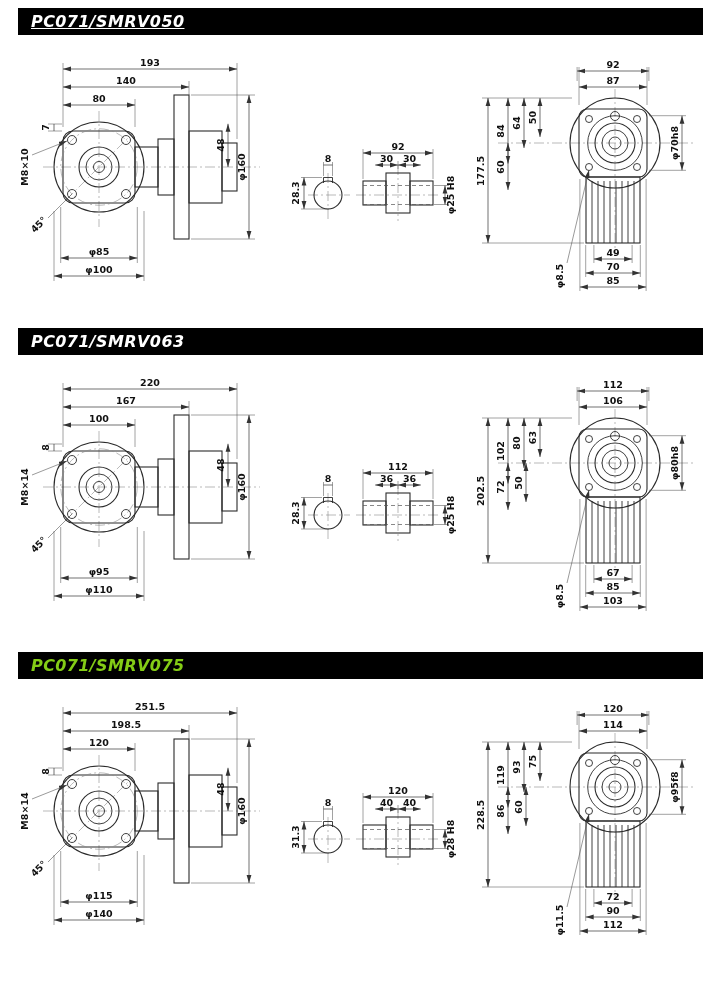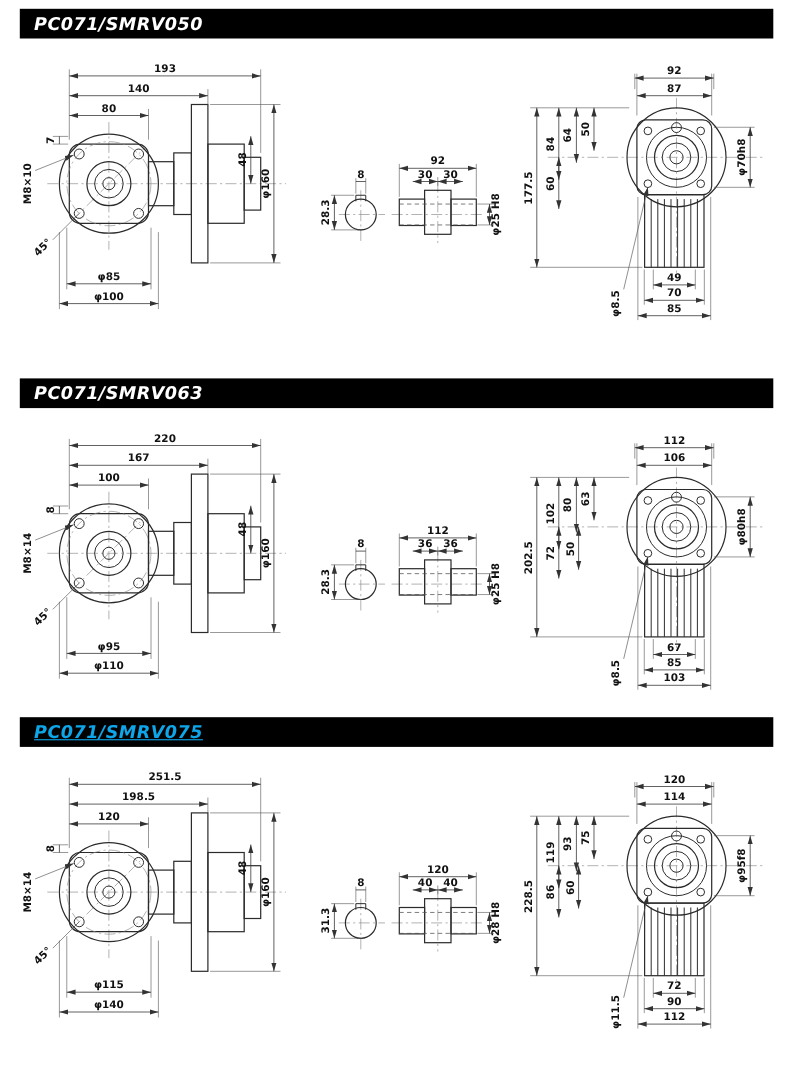--- a/index.html
+++ b/index.html
@@ -35,21 +35,21 @@
   <defs>
     <marker id="ar" orient="auto-start-reverse" markerUnits="userSpaceOnUse" markerWidth="9" markerHeight="6" refX="8" refY="3">
       <path d="M0,0.6 L8,3 L0,5.4 Z" fill="#333"></path>
     </marker>
   </defs>
 </svg>
 
 <div class="page">
   <div id="sections">
   <div class="section">
-    <div class="section-header" style="background: rgb(0, 0, 0); color: rgb(255, 255, 255);">
+    <div class="section-header" style="background: rgb(0, 0, 0); color: rgb(255, 255, 255); text-decoration: underline;">
       <span class="section-title">PC071/SMRV050</span>
     </div>
     <div class="drawings">
 
       <svg class="dwg dwg-left" viewBox="0 0 260 260">
         <g>
           <line class="cl" x1="35" y1="132" x2="252" y2="132"></line>
           <line class="cl" x1="91" y1="76" x2="91" y2="192"></line>
           <line class="cl" x1="58" y1="165" x2="124" y2="99"></line>
         </g>
@@ -279,21 +279,21 @@
         <g>
           <line class="dim" x1="214" y1="84.7" x2="214" y2="139.3" marker-start="url(#ar)" marker-end="url(#ar)"></line>
           <text class="d" x="209.5" y="112" transform="rotate(-90 209.5 112)">φ70h8</text>
         </g>
       </svg>
 
     </div>
   </div>
 
   <div class="section">
-    <div class="section-header" style="background: rgb(0, 0, 0); color: rgb(255, 255, 255); margin-top: 16px;">
+    <div class="section-header" style="background: rgb(0, 0, 0); color: rgb(255, 255, 255);">
       <span class="section-title">PC071/SMRV063</span>
     </div>
     <div class="drawings">
 
       <svg class="dwg dwg-left" viewBox="0 0 260 260">
         <g>
           <line class="cl" x1="35" y1="132" x2="252" y2="132"></line>
           <line class="cl" x1="91" y1="76" x2="91" y2="192"></line>
           <line class="cl" x1="58" y1="165" x2="124" y2="99"></line>
         </g>
@@ -523,21 +523,21 @@
         <g>
           <line class="dim" x1="214" y1="84.7" x2="214" y2="139.3" marker-start="url(#ar)" marker-end="url(#ar)"></line>
           <text class="d" x="209.5" y="112" transform="rotate(-90 209.5 112)">φ80h8</text>
         </g>
       </svg>
 
     </div>
   </div>
 
   <div class="section">
-    <div class="section-header" style="background: rgb(0, 0, 0); color: #0ea5e9; text-decoration: underline;">
+    <div class="section-header" style="background: rgb(0, 0, 0); color: #84cc16;">
       <span class="section-title">PC071/SMRV075</span>
     </div>
     <div class="drawings">
 
       <svg class="dwg dwg-left" viewBox="0 0 260 260">
         <g>
           <line class="cl" x1="35" y1="132" x2="252" y2="132"></line>
           <line class="cl" x1="91" y1="76" x2="91" y2="192"></line>
           <line class="cl" x1="58" y1="165" x2="124" y2="99"></line>
         </g>

